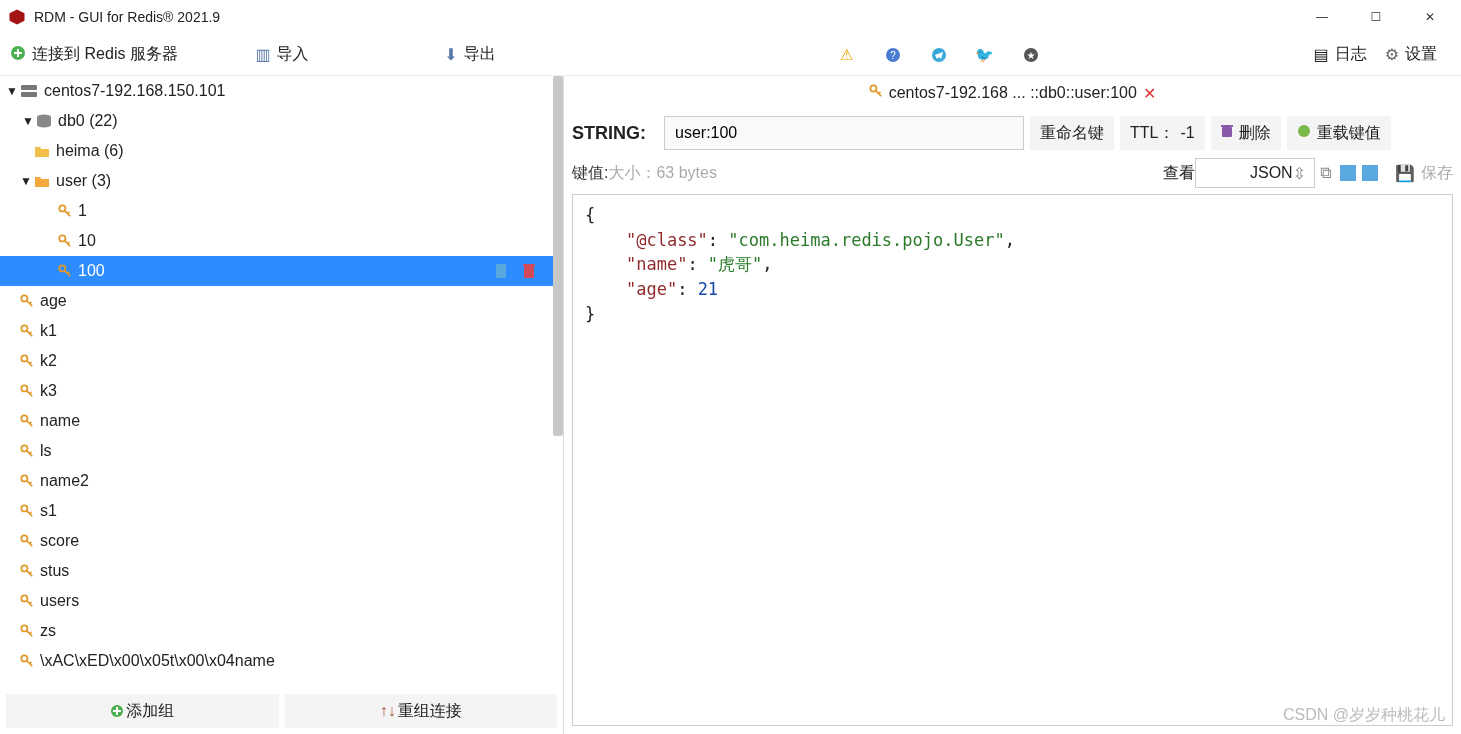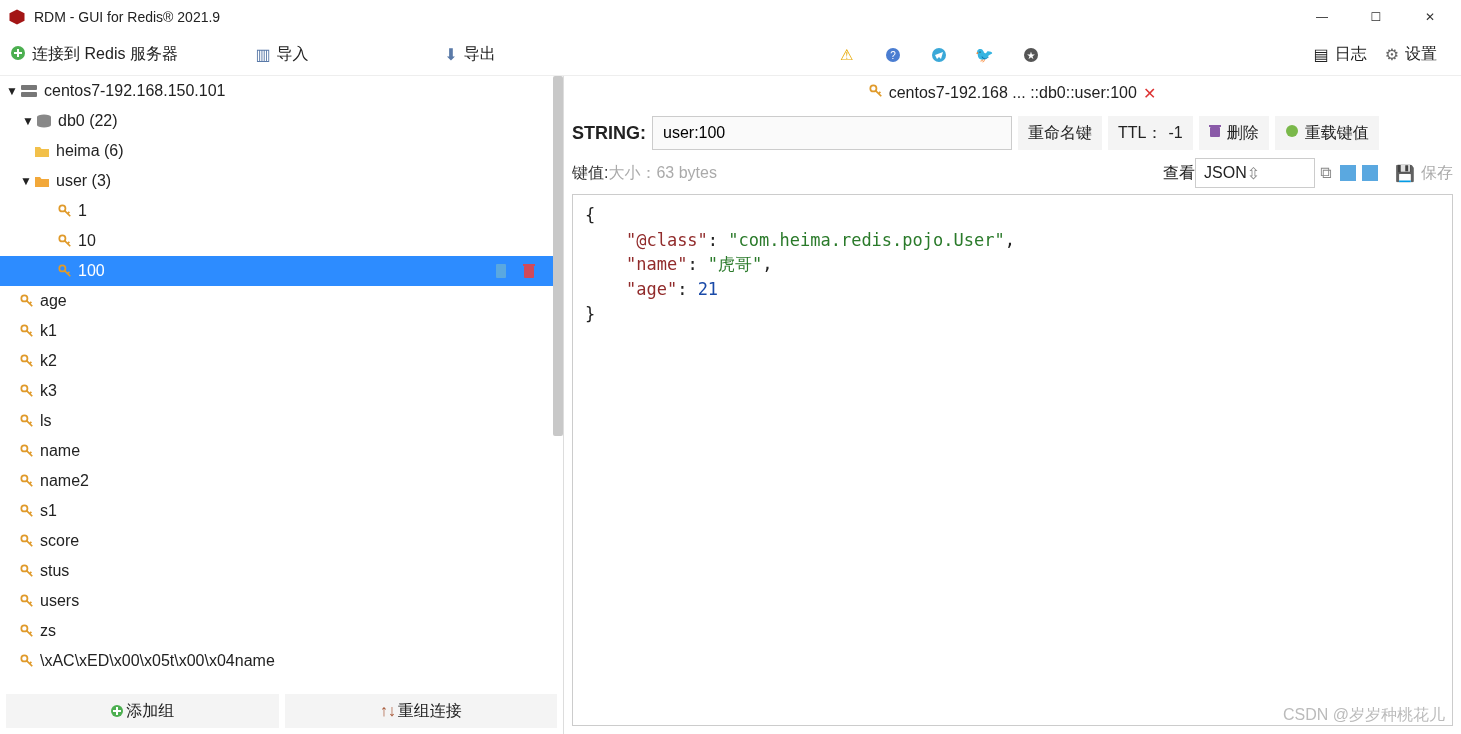--- a/index.html
+++ b/index.html
@@ -38,28 +38,28 @@
 .tree-row .row-actions { margin-left: auto; margin-right: 26px; display: flex; gap: 12px; }
 .tree-row .row-actions span { width: 16px; height: 20px; display: inline-flex; align-items: center; justify-content: center; }
 .sidebar-bottom { display: flex; padding: 6px; gap: 6px; }
 .sidebar-bottom .sb-btn { flex: 1; height: 34px; display: flex; align-items: center; justify-content: center; gap: 2px; background: #f4f4f4; cursor: pointer; font-size: 16px; }
 
 
 .content { flex: 1; display: flex; flex-direction: column; min-width: 0; }
 .tabbar { height: 34px; display: flex; align-items: center; justify-content: center; gap: 6px; font-size: 16px; }
 .tabbar .tab-close { color: #d33; cursor: pointer; }
 .value-header { display: flex; align-items: center; gap: 6px; padding: 6px 8px; }
-.value-header .type-label { font-weight: bold; font-size: 18px; margin-right: 0; }
+.value-header .type-label { font-weight: bold; font-size: 18px; margin-right: 12px; }
 .value-header input.key-input { flex: 1; max-width: 360px; height: 34px; padding: 0 10px; font-size: 16px; border: 1px solid #ccc; background: #fafafa; }
 .value-header .hbtn { height: 34px; padding: 0 10px; display: flex; align-items: center; gap: 6px; background: #f4f4f4; cursor: pointer; font-size: 16px; }
 .value-subheader { display: flex; align-items: center; padding: 2px 8px 6px 8px; font-size: 16px; }
 .value-subheader .sz-label { color: #333; }
 .value-subheader .sz-info { color: #aaa; }
 .value-subheader .spacer { flex: 1; }
-.value-subheader .view-select { width: 120px; height: 30px; border: 1px solid #ccc; padding: 0 8px; display: flex; align-items: center; justify-content: flex-start; cursor: pointer; }
+.value-subheader .view-select { width: 120px; height: 30px; border: 1px solid #ccc; padding: 0 8px; display: flex; align-items: center; justify-content: flex-end; cursor: pointer; }
 .value-subheader .mini-icon { width: 22px; height: 22px; display: inline-flex; align-items: center; justify-content: center; cursor: pointer; }
 .value-subheader .save-btn { display: flex; align-items: center; gap: 6px; color: #aaa; cursor: pointer; margin-left: 14px; }
 .value-body { flex: 1; margin: 0 8px 8px 8px; border: 1px solid #ccc; padding: 8px 12px; font-family: Consolas, monospace; font-size: 17px; line-height: 1.45; white-space: pre; overflow: auto; }
 .j-brace { color: #222; }
 .j-key { color: #912b2b; }
 .j-str { color: #2a7a2a; }
 .j-num { color: #1a4aa8; }
 
 .watermark { position: absolute; right: 16px; bottom: 8px; color: #bbb; font-size: 16px; }
 
@@ -264,30 +264,30 @@
               </span>
               <span class="node-label">k3</span>
             </div>
             <div class="tree-row lvl2">
               <span class="node-icon">
                 <svg class="key-svg" viewBox="0 0 16 16">
                   <circle cx="5" cy="5" r="3.5" fill="none" stroke="#e09a2a" stroke-width="2"></circle>
                   <path d="M7.5 7.5L14 14M11 11l2-2" stroke="#e09a2a" stroke-width="2"></path>
                 </svg>
               </span>
+              <span class="node-label">name</span>
+            </div>
+            <div class="tree-row lvl2">
+              <span class="node-icon">
+                <svg class="key-svg" viewBox="0 0 16 16">
+                  <circle cx="5" cy="5" r="3.5" fill="none" stroke="#e09a2a" stroke-width="2"></circle>
+                  <path d="M7.5 7.5L14 14M11 11l2-2" stroke="#e09a2a" stroke-width="2"></path>
+                </svg>
+              </span>
               <span class="node-label">ls</span>
-            </div>
-            <div class="tree-row lvl2">
-              <span class="node-icon">
-                <svg class="key-svg" viewBox="0 0 16 16">
-                  <circle cx="5" cy="5" r="3.5" fill="none" stroke="#e09a2a" stroke-width="2"></circle>
-                  <path d="M7.5 7.5L14 14M11 11l2-2" stroke="#e09a2a" stroke-width="2"></path>
-                </svg>
-              </span>
-              <span class="node-label">name</span>
             </div>
             <div class="tree-row lvl2">
               <span class="node-icon">
                 <svg class="key-svg" viewBox="0 0 16 16">
                   <circle cx="5" cy="5" r="3.5" fill="none" stroke="#e09a2a" stroke-width="2"></circle>
                   <path d="M7.5 7.5L14 14M11 11l2-2" stroke="#e09a2a" stroke-width="2"></path>
                 </svg>
               </span>
               <span class="node-label">name2</span>
             </div>

